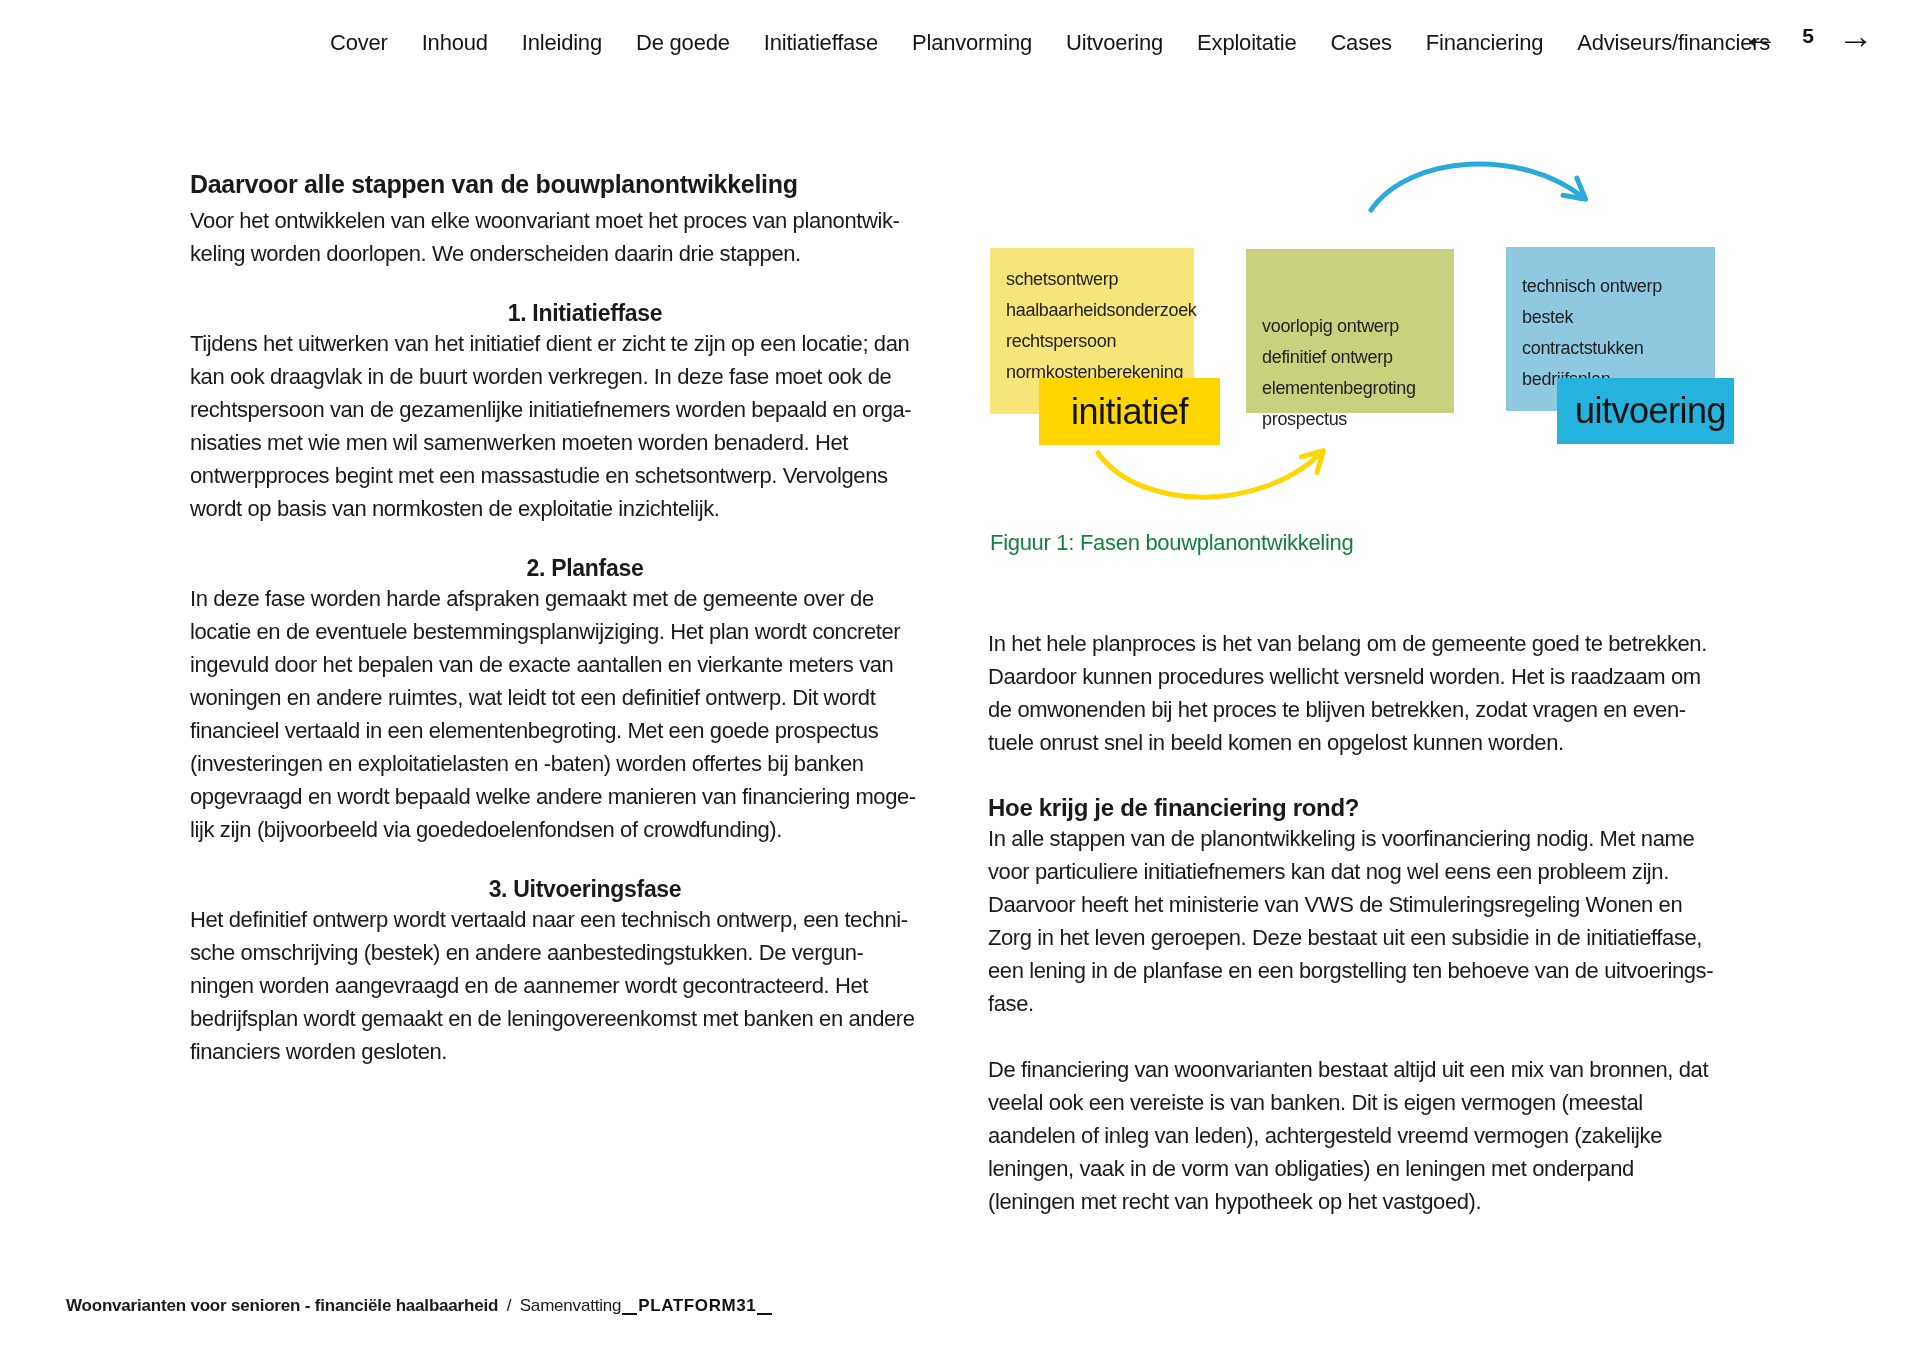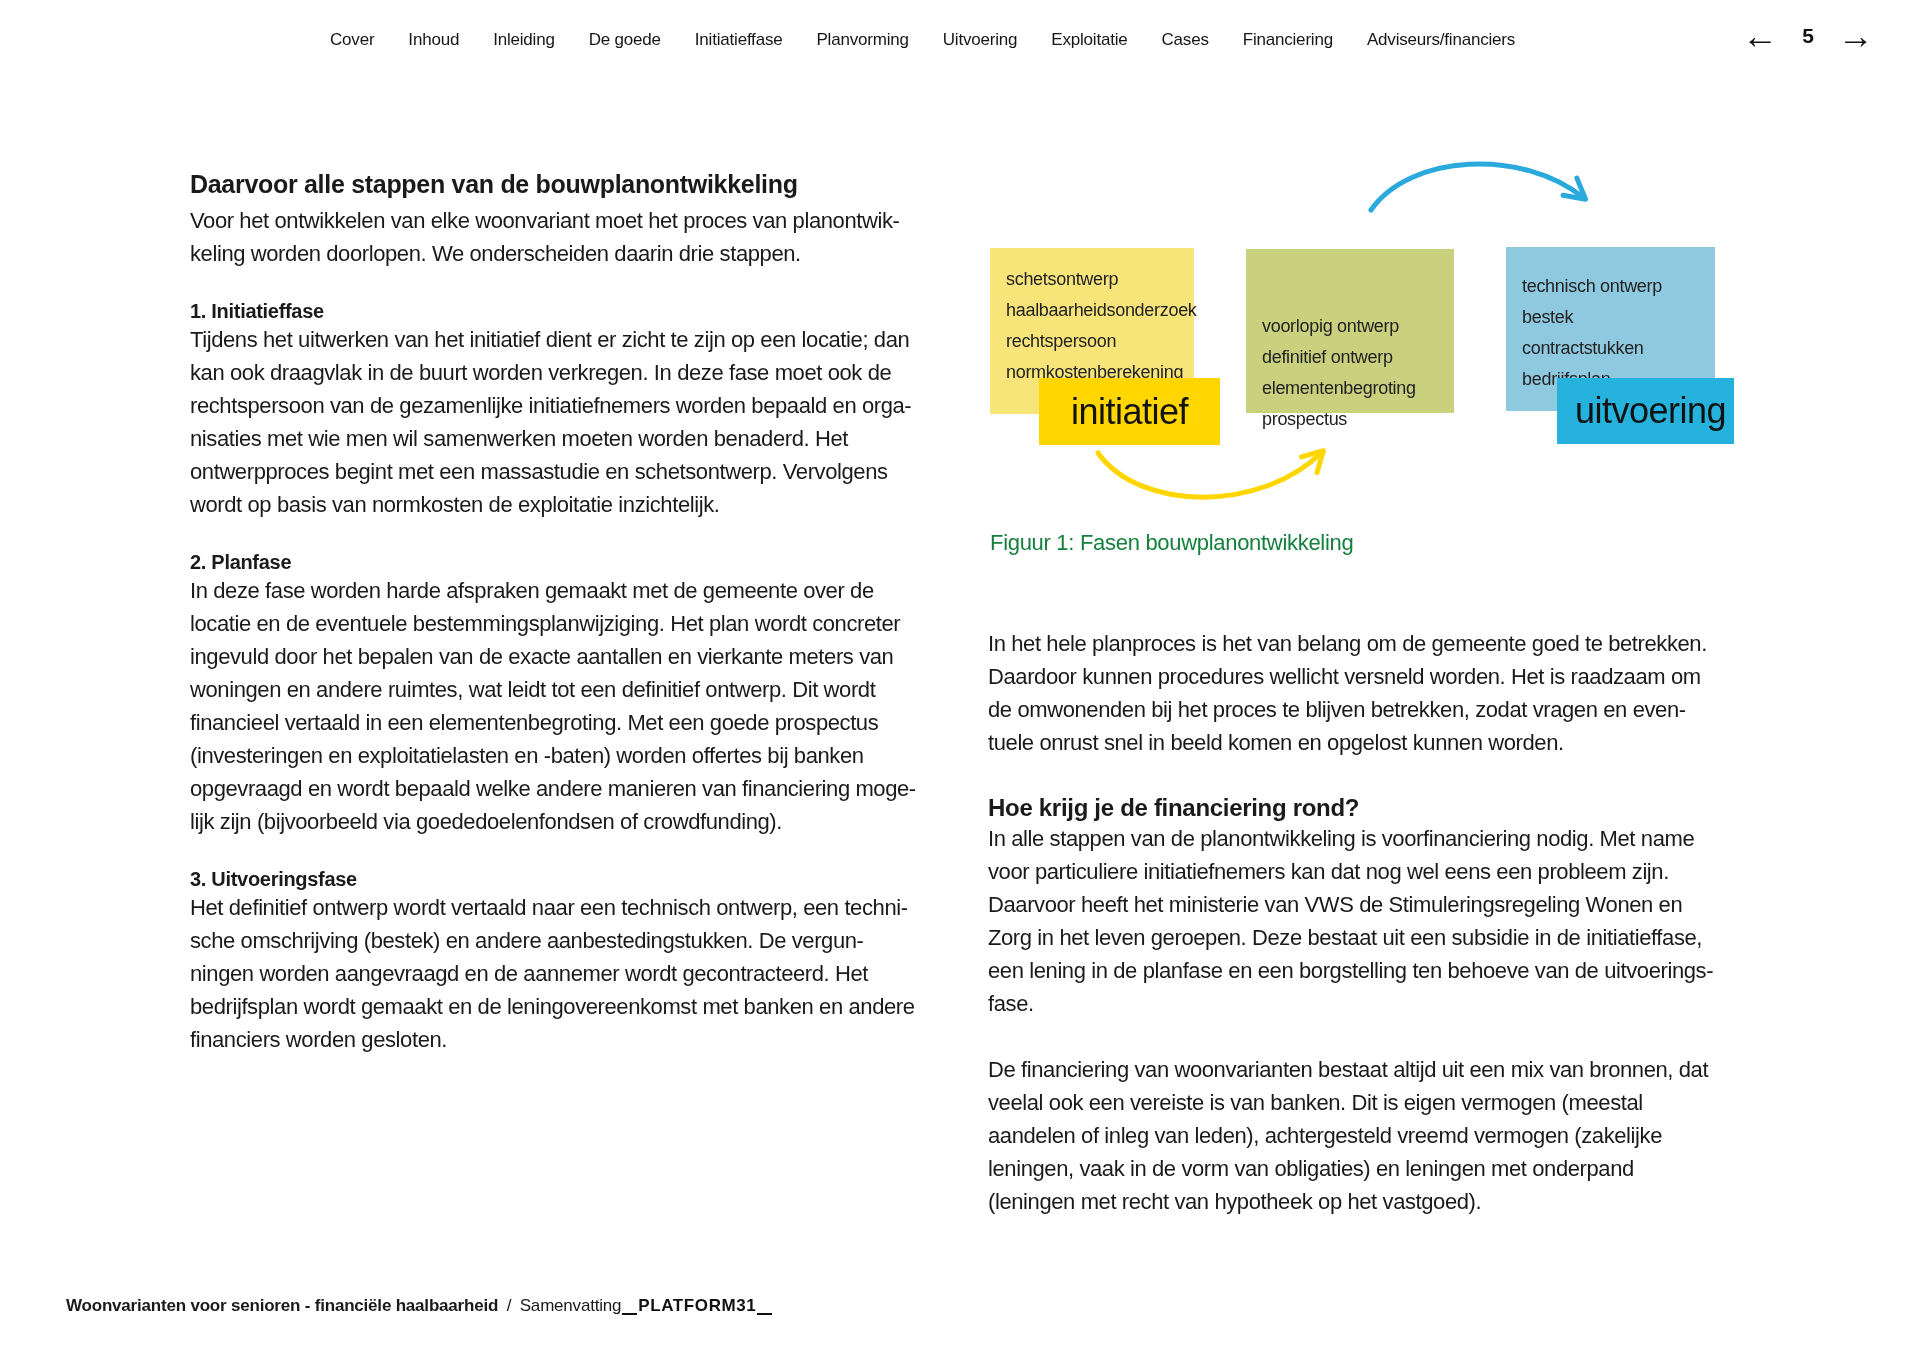--- a/index.html
+++ b/index.html
@@ -4,31 +4,31 @@
 <style>
   * { margin:0; padding:0; box-sizing:border-box; }
   html,body { background:#ffffff; }
   .page {
     position:relative; width:1920px; height:1357px; background:#ffffff;
     font-family:"Liberation Sans", sans-serif; color:#1a1a1a; overflow:hidden;
   }
 
   
   .topnav { position:absolute; left:330px; top:30px; display:flex; gap:34px;
-            font-size:17px; letter-spacing:-0.2px; color:#161616; }
+            font-size:22px; letter-spacing:-0.2px; color:#161616; }
   .nav-item { cursor:pointer; white-space:nowrap; text-decoration:none; color:#161616; }
   .pager { position:absolute; right:46px; top:18px; display:flex; align-items:center; gap:24px; }
   .pager .arrow { font-size:36px; line-height:1; cursor:pointer; color:#111; }
   .pager .pagenum { font-size:21px; font-weight:700; color:#111; }
 
   
   .left-col { position:absolute; left:190px; top:170px; width:790px; }
   .left-col h1 { font-size:25px; font-weight:700; letter-spacing:-0.3px; margin-bottom:5px; }
   .body-p { font-size:22px; line-height:33px; letter-spacing:-0.4px; white-space:pre-line; }
-  .sec-h { font-size:20px; font-weight:700; letter-spacing:-0.3px; margin-top:30px; }
+  .sec-h { font-size:23px; font-weight:700; letter-spacing:-0.3px; margin-top:30px;text-align:center; }
 
   
   .diagram { position:absolute; left:980px; top:140px; width:780px; height:420px; }
   .dbox { position:absolute; }
   .items-box { font-size:18px; line-height:31px; letter-spacing:-0.3px; white-space:pre-line; color:#222; }
   .box-a { left:10px;  top:108px; width:204px; height:166px; background:#F8E57A; padding:16px 0 0 16px; }
   .box-b { left:266px; top:109px; width:208px; height:164px; background:#C9D17E; padding:62px 0 0 16px; }
   .box-c { left:526px; top:107px; width:209px; height:164px; background:#8FC9E0; padding:24px 0 0 16px; }
   .label-box { font-size:36px; letter-spacing:-0.5px; color:#121212; display:flex; align-items:center; }
   .lb-initiatief { left:59px;  top:238px; width:181px; height:67px; background:#FFD600; justify-content:center; }

